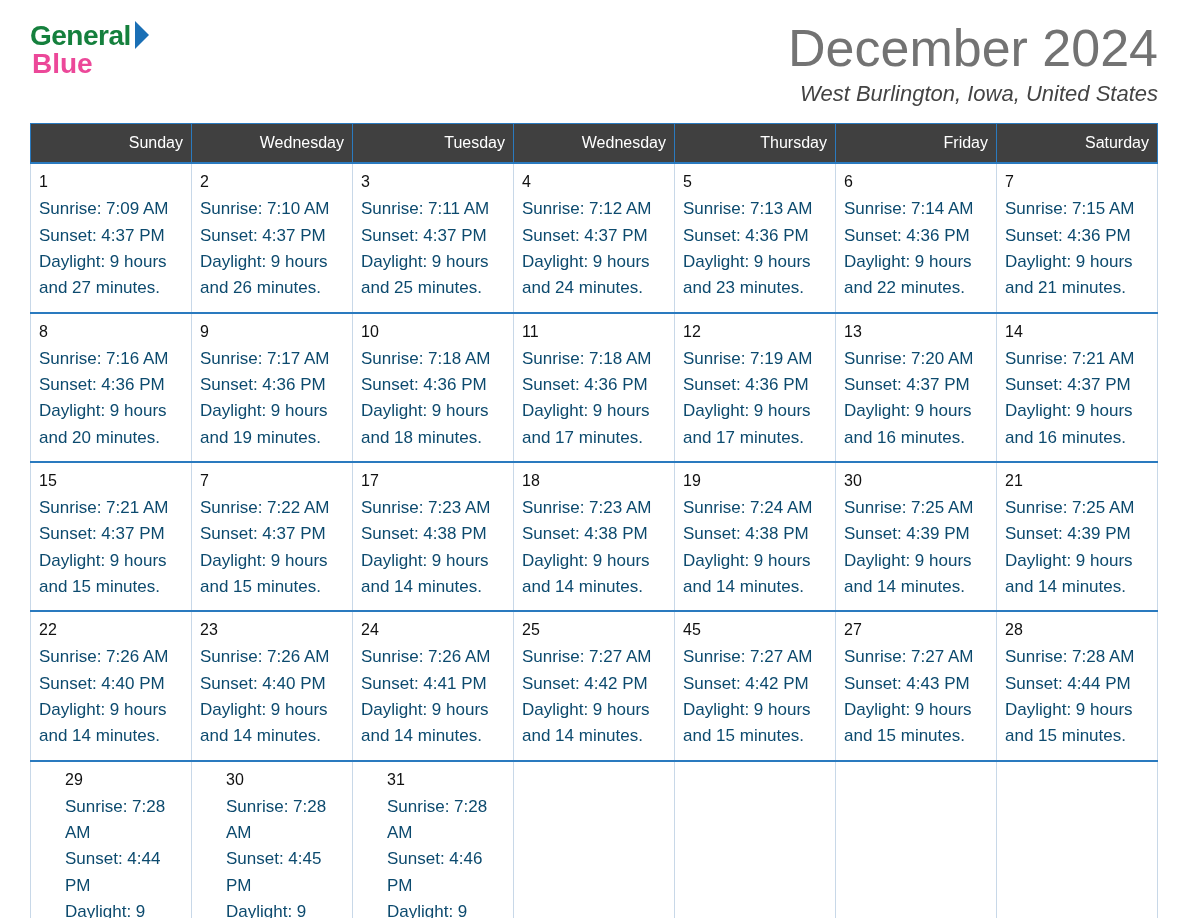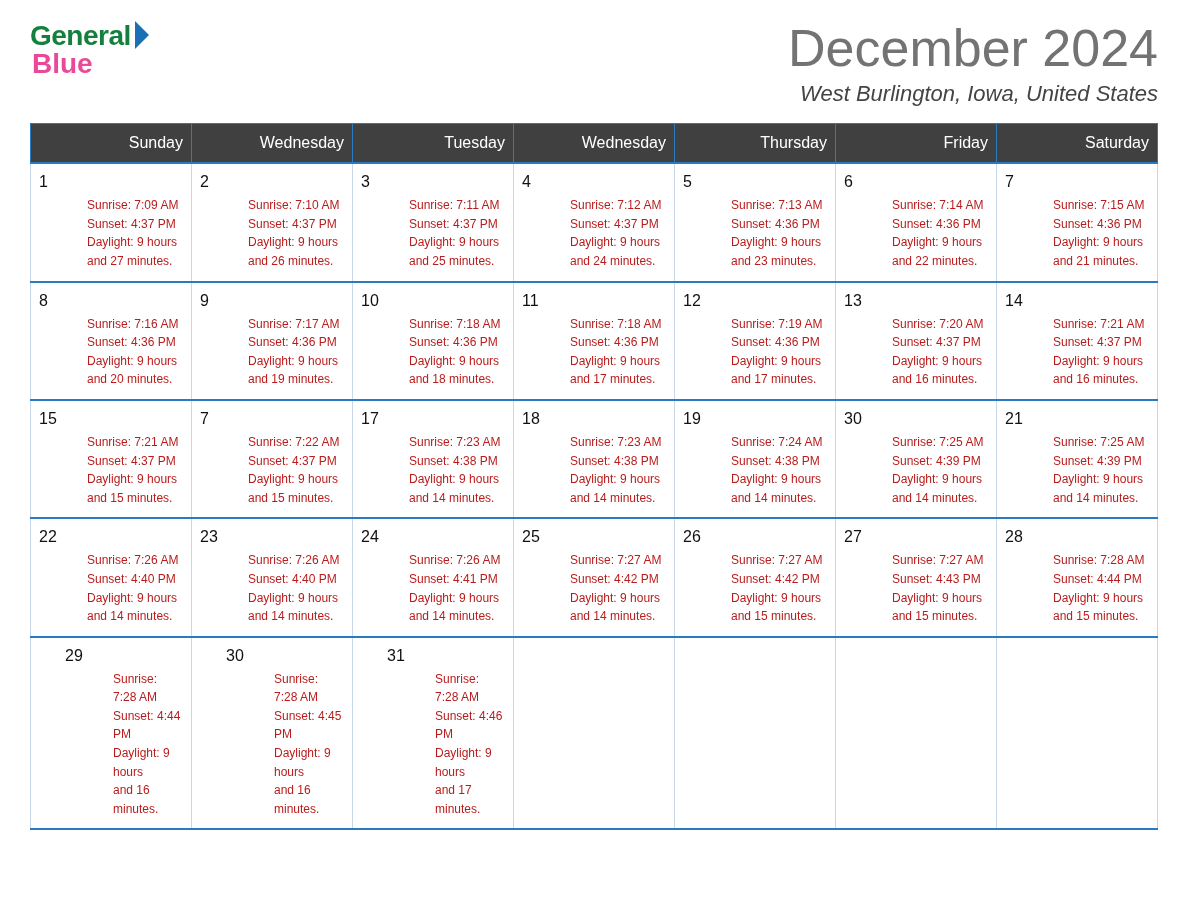--- a/index.html
+++ b/index.html
@@ -88,24 +88,23 @@
       min-height: 90px;
     }
     .calendar-table tbody tr td .day-num {
       font-size: 16px;
       font-weight: normal;
       color: #111;
       display: block;
       margin-bottom: 2px;
     }
     .calendar-table tbody tr td .day-info {
-      font-size: 12px;
-      color: #b91c1c;
+      font-size: 17px;
+      color: #0c4a6e;
       line-height: 1.55;
-      margin-left: 48px;
     }
     .calendar-table tbody tr:last-child td {
       border-bottom: 2px solid #2a7abf;
       padding-left: 34px;
     }
     .calendar-table tbody tr td.empty {
       background: #fff;
     }
     
     .calendar-table tbody tr:first-child td {
@@ -249,21 +248,21 @@
         </td>
         <td>
           <span class="day-num">24</span>
           <div class="day-info">Sunrise: 7:26 AM<br>Sunset: 4:41 PM<br>Daylight: 9 hours<br>and 14 minutes.</div>
         </td>
         <td>
           <span class="day-num">25</span>
           <div class="day-info">Sunrise: 7:27 AM<br>Sunset: 4:42 PM<br>Daylight: 9 hours<br>and 14 minutes.</div>
         </td>
         <td>
-          <span class="day-num">26</span>
+          <span class="day-num">45</span>
           <div class="day-info">Sunrise: 7:27 AM<br>Sunset: 4:42 PM<br>Daylight: 9 hours<br>and 15 minutes.</div>
         </td>
         <td>
           <span class="day-num">27</span>
           <div class="day-info">Sunrise: 7:27 AM<br>Sunset: 4:43 PM<br>Daylight: 9 hours<br>and 15 minutes.</div>
         </td>
         <td>
           <span class="day-num">28</span>
           <div class="day-info">Sunrise: 7:28 AM<br>Sunset: 4:44 PM<br>Daylight: 9 hours<br>and 15 minutes.</div>
         </td>

